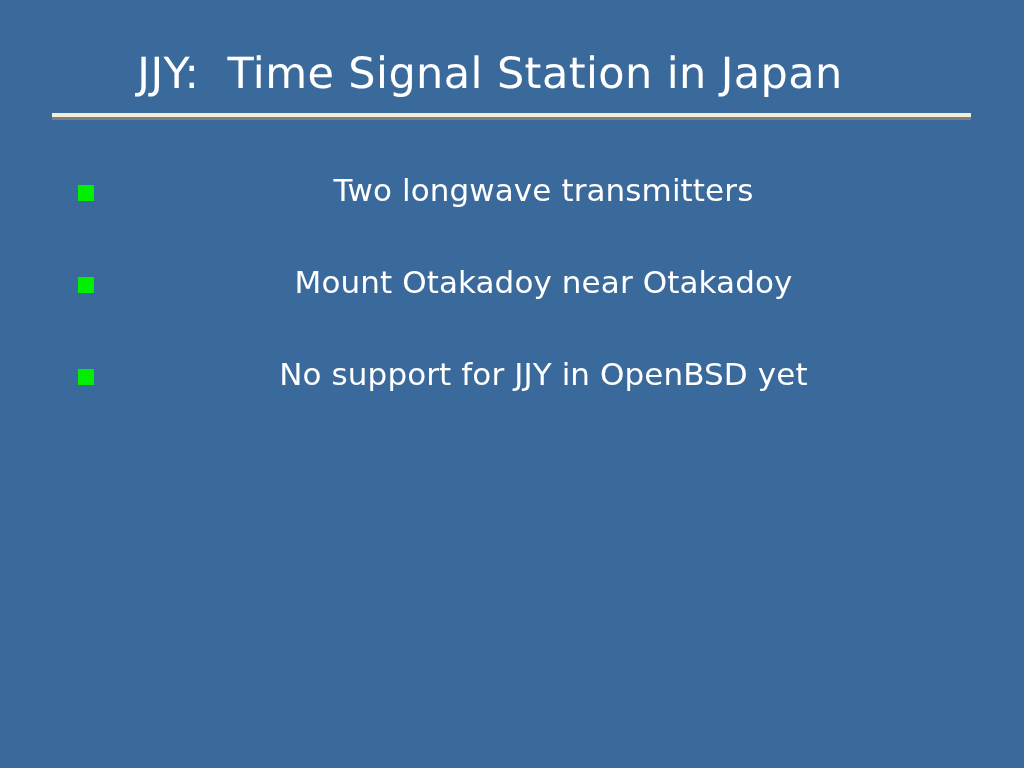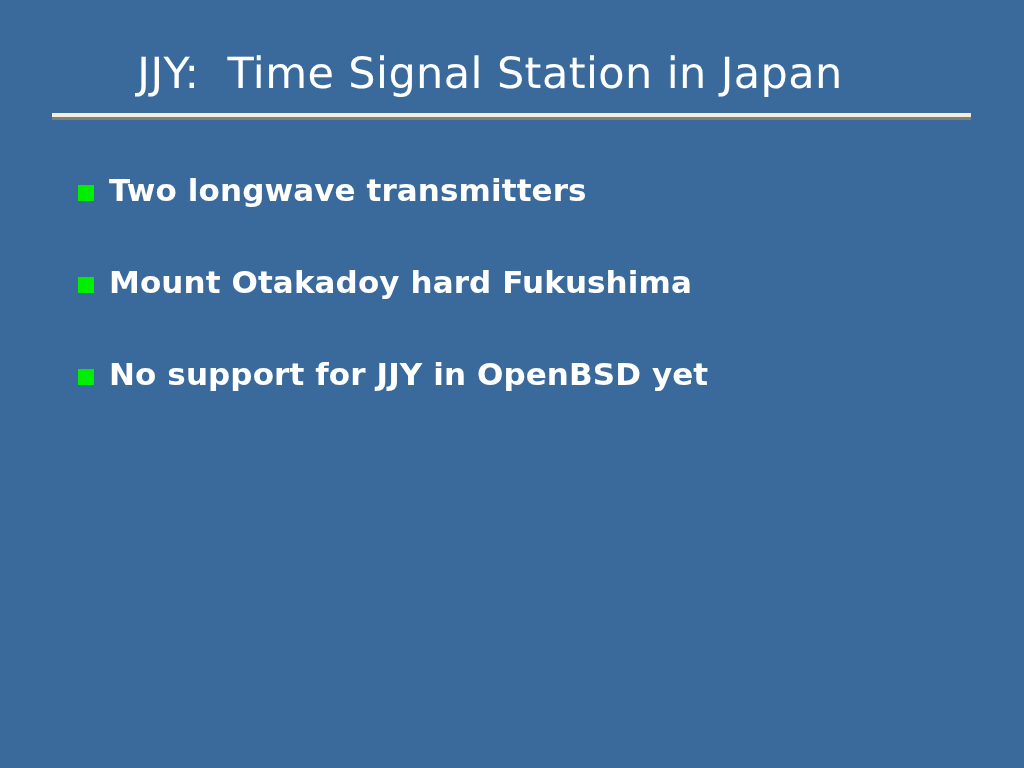--- a/index.html
+++ b/index.html
@@ -93,24 +93,25 @@
     width: 16px;
     height: 16px;
     background: #00ee00;
   }
 
   .bullet-text {
     display: block;
     color: #ffffff;
     font-family: "DejaVu Sans", sans-serif;
     font-size: 31px;
-    font-weight: 700;
+    font-weight: 400;
     line-height: 45px;
     letter-spacing: 0.1px;
     white-space: pre-line;
+    text-align: center;
   }
 </style>
 </head>
 <body>
 
 <div id="slide">
 
   <div id="title-block">
     <span id="slide-title">JJY:  Time Signal Station in Japan</span>
   </div>
@@ -122,21 +123,21 @@
 
   <div id="bullet-list">
 
     <div class="bullet-row">
       <span class="bullet-marker"></span>
       <span class="bullet-text">Two longwave transmitters</span>
     </div>
 
     <div class="bullet-row">
       <span class="bullet-marker"></span>
-      <span class="bullet-text">Mount Otakadoy hard Fukushima</span>
+      <span class="bullet-text">Mount Otakadoy near Otakadoy</span>
     </div>
 
 
 
     <div class="bullet-row">
       <span class="bullet-marker"></span>
       <span class="bullet-text">No support for JJY in OpenBSD yet</span>
     </div>
 
   </div>

